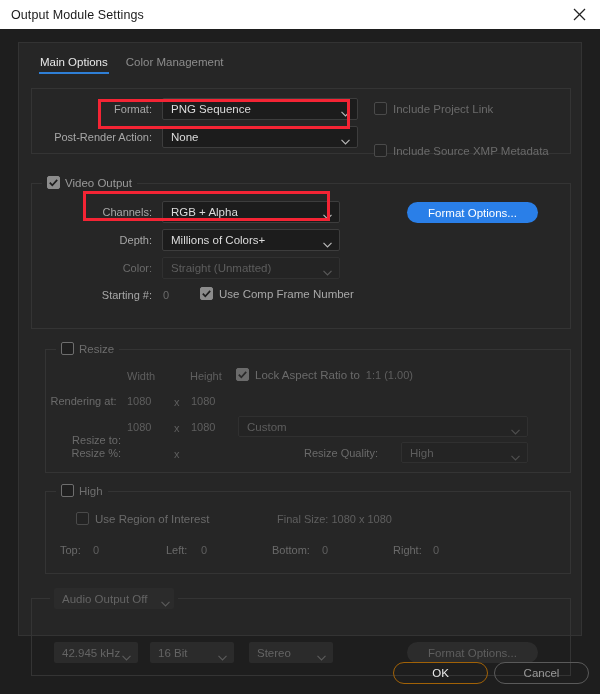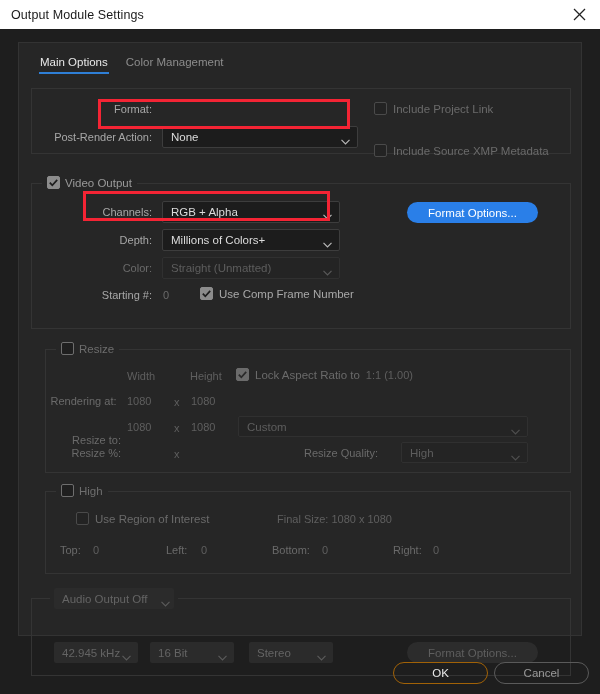--- a/index.html
+++ b/index.html
@@ -207,20 +207,28 @@
   <div class="panel">
 
     <div class="tabs">
       <div class="tab active">Main Options</div>
       <div class="tab">Color Management</div>
     </div>
 
     <div class="group" style="left:12px; top:45px; width:540px; height:66px;">
 
       <div class="lbl right" style="left:20px; top:14px; width:100px;">Format:</div>
+      <div class="dd" style="left:130px; top:9px; width:196px; height:22px;">
+        <span>PNG Sequence</span>
+        <span class="chev">
+          <svg width="9" height="6" viewBox="0 0 9 6">
+              <path d="M0.5 0.8 L4.5 4.8 L8.5 0.8" stroke="#b8b8b8" stroke-width="1.2" fill="none"></path>
+            </svg>
+        </span>
+      </div>
 
       <div class="lbl right" style="left:0px; top:42px; width:120px;">Post-Render Action:</div>
       <div class="dd" style="left:130px; top:37px; width:196px; height:22px;">
         <span>None</span>
         <span class="chev">
           <svg width="9" height="6" viewBox="0 0 9 6">
               <path d="M0.5 0.8 L4.5 4.8 L8.5 0.8" stroke="#b8b8b8" stroke-width="1.2" fill="none"></path>
             </svg>
         </span>
       </div>

